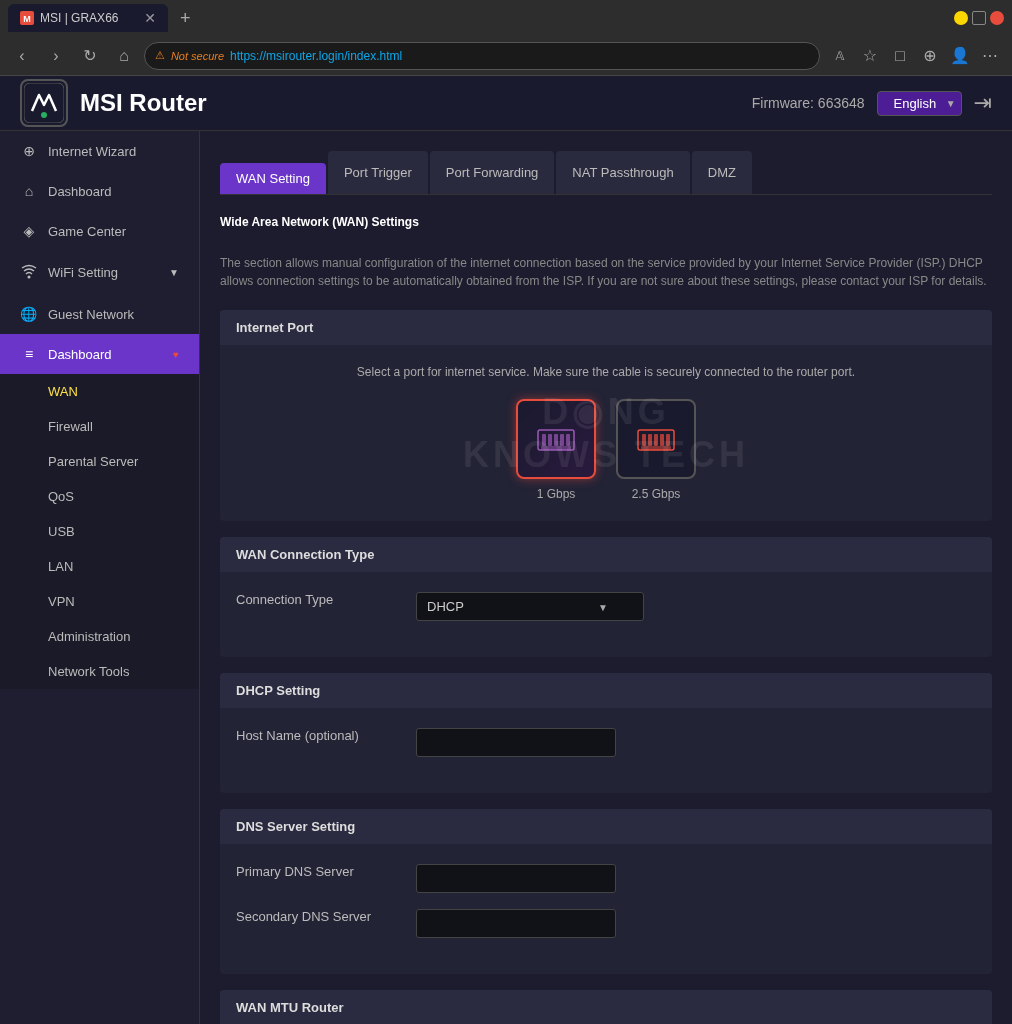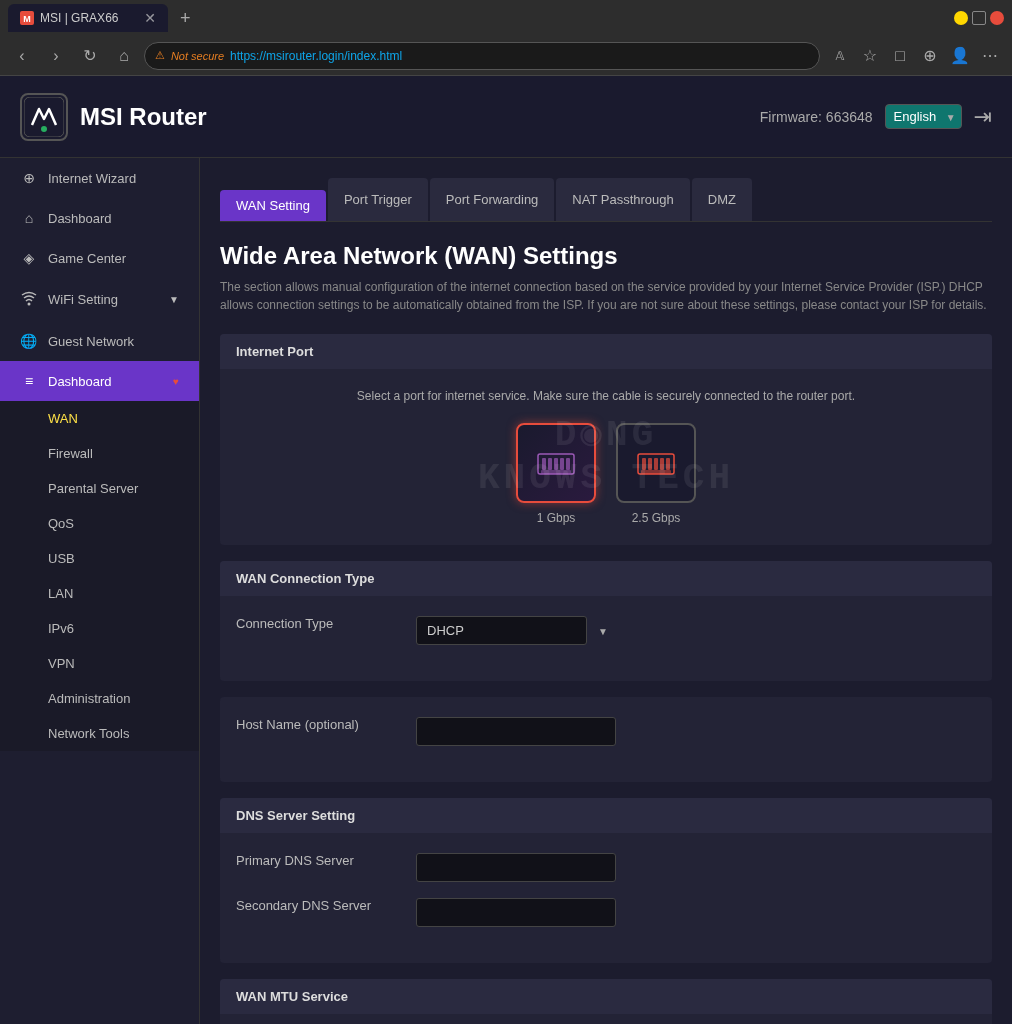--- a/index.html
+++ b/index.html
@@ -10,27 +10,27 @@
     .tab { background: #1a1a2e; color: #ccc; padding: 0 12px; height: 28px; display: flex; align-items: center; gap: 6px; border-radius: 6px 6px 0 0; font-size: 12px; min-width: 160px; }
     .new-tab { background: none; border: none; color: #aaa; font-size: 18px; cursor: pointer; padding: 0 8px; }
     .address-bar { background: #2d2d2d; display: flex; align-items: center; height: 40px; padding: 0 8px; gap: 6px; border-bottom: 1px solid #444; }
     .nav-btn { background: none; border: none; color: #aaa; font-size: 16px; cursor: pointer; width: 28px; height: 28px; display: flex; align-items: center; justify-content: center; border-radius: 4px; }
     .url-bar { flex: 1; background: #1a1a1a; border: 1px solid #555; border-radius: 16px; height: 28px; display: flex; align-items: center; padding: 0 10px; gap: 6px; color: #ccc; font-size: 12px; }
 
     
     .app { display: flex; flex-direction: column; width: 1012px; height: calc(1024px - 36px - 40px); background: #1c1c2e; }
 
     
-    .app-header { background: #1a1a2e; display: flex; align-items: center; padding: 0 20px; height: 82px; border-bottom: 1px solid #333; }
+    .app-header { background: #1a1a2e; display: flex; align-items: center; padding: 0 20px; height: 55px; border-bottom: 1px solid #333; }
     .logo { display: flex; align-items: center; gap: 12px; }
     .logo-icon { width: 48px; height: 48px; border: 2px solid #555; border-radius: 8px; display: flex; align-items: center; justify-content: center; color: #fff; font-size: 20px; font-weight: bold; }
     .logo-text { font-size: 24px; font-weight: 600; color: #fff; }
     .header-right { margin-left: auto; display: flex; align-items: center; gap: 12px; }
     .firmware-label { color: #aaa; font-size: 14px; }
-    .lang-select { background: #0f766e; border: 1px solid #555; color: #fff; padding: 4px 8px; border-radius: 4px; font-size: 13px; cursor: pointer; appearance: none; -webkit-appearance: none; padding-right: 24px; }
+    .lang-select { background: #4c1d95; border: 1px solid #555; color: #fff; padding: 4px 16px; border-radius: 4px; font-size: 13px; cursor: pointer; appearance: none; -webkit-appearance: none; padding-right: 24px; }
     .lang-wrapper { position: relative; }
     .lang-wrapper::after { content: '▼'; position: absolute; right: 6px; top: 50%; transform: translateY(-50%); font-size: 10px; color: #aaa; pointer-events: none; }
     .logout-btn { background: none; border: none; color: #aaa; font-size: 20px; cursor: pointer; }
 
     
     .main-layout { display: flex; flex: 1; overflow: hidden; }
 
     
     .sidebar { width: 200px; background: #1e1e30; border-right: 1px solid #333; overflow-y: auto; }
     .sidebar-item { display: flex; align-items: center; gap: 10px; padding: 12px 20px; color: #bbb; cursor: pointer; transition: background 0.2s; }
@@ -43,41 +43,41 @@
 
     
     .content { flex: 1; background: #1c1c2e; overflow-y: auto; padding: 20px; }
 
     
     .tabs { display: flex; gap: 2px; margin-bottom: 20px; border-bottom: 1px solid #333; }
     .tab-btn { padding: 8px 16px; background: #2a2a3e; color: #bbb; border: none; cursor: pointer; border-radius: 4px 4px 0 0; font-size: 13px; }
     .tab-btn.active { background: #6a35c8; color: #fff; margin-top: 12px; }
 
     
-    .page-title { font-size: 24px; font-weight: 600; color: #fff; margin-bottom: 8px; }
+    .page-title { font-size: 12px; font-weight: 600; color: #fff; margin-bottom: 25px; }
     .page-desc { color: #888; font-size: 12px; line-height: 1.5; margin-bottom: 20px; }
 
     
     .section { background: #232336; border-radius: 4px; margin-bottom: 16px; overflow: hidden; }
     .section-header { background: #2a2a40; padding: 10px 16px; font-size: 13px; font-weight: 600; color: #ddd; }
     .section-body { padding: 20px 16px; }
 
     
     .port-instruction { text-align: center; color: #aaa; font-size: 12px; margin-bottom: 20px; }
     .port-options { display: flex; gap: 20px; justify-content: center; }
     .port-option { display: flex; flex-direction: column; align-items: center; gap: 8px; cursor: pointer; }
     .port-icon { width: 80px; height: 80px; border: 2px solid #555; border-radius: 8px; display: flex; flex-direction: column; align-items: center; justify-content: center; background: #1a1a2e; gap: 4px; }
     .port-icon.selected { border: 2px solid #e74c3c; background: linear-gradient(135deg, #1a1a2e, #2a1a3e); box-shadow: 0 0 10px rgba(231,76,60,0.5); }
     .port-label { font-size: 12px; color: #aaa; }
 
     
     .form-row { display: flex; align-items: flex-start; margin-bottom: 16px; }
     .form-label { width: 180px; color: #bbb; font-size: 13px; }
     .form-input { background: #111118; border: 1px solid #444; color: #ccc; padding: 6px 10px; border-radius: 3px; font-size: 13px; width: 200px; }
-    .form-select { background: #111118; border: 1px solid #444; color: #ccc; padding: 6px 10px; border-radius: 3px; font-size: 13px; width: 171px; cursor: pointer; appearance: none; -webkit-appearance: none; }
+    .form-select { background: #111118; border: 1px solid #444; color: #ccc; padding: 6px 10px; border-radius: 3px; font-size: 13px; width: 228px; cursor: pointer; appearance: none; -webkit-appearance: none; }
     .select-wrapper { position: relative; width: 200px; }
     .select-wrapper::after { content: '▼'; position: absolute; right: 8px; top: 50%; transform: translateY(-50%); font-size: 10px; color: #aaa; pointer-events: none; }
 
     
     .watermark { position: relative; }
     .watermark-text { position: absolute; top: 50%; left: 50%; transform: translate(-50%, -50%); font-size: 40px; font-weight: 900; color: rgba(255,255,255,0.08); letter-spacing: 4px; pointer-events: none; white-space: nowrap; }
   </style>
 </head>
 <body>
 
@@ -183,21 +183,20 @@
         <span>Dashboard</span>
         <span class="arrow" style="color:#e74c3c;">♥</span>
       </div>
       <div class="sub-menu">
         <span class="sub-item active">WAN</span>
         <span class="sub-item">Firewall</span>
         <span class="sub-item">Parental Server</span>
         <span class="sub-item">QoS</span>
         <span class="sub-item">USB</span>
         <span class="sub-item">LAN</span>
-        <span class="sub-item">IPv6</span>
         <span class="sub-item">VPN</span>
         <span class="sub-item">Administration</span>
         <span class="sub-item">Network Tools</span>
       </div>
     </div>
 
     <div class="content">
 
       <div class="tabs">
         <button class="tab-btn active">WAN Setting</button>
@@ -237,21 +236,21 @@
                   <rect x="12" y="10" width="4" height="12" rx="1" fill="#e74c3c" opacity="0.7"></rect>
                   <rect x="18" y="10" width="4" height="12" rx="1" fill="#e74c3c" opacity="0.7"></rect>
                   <rect x="24" y="10" width="4" height="12" rx="1" fill="#e74c3c" opacity="0.7"></rect>
                   <rect x="30" y="10" width="4" height="12" rx="1" fill="#e74c3c" opacity="0.7"></rect>
                   <rect x="5" y="22" width="30" height="4" rx="1" fill="#e74c3c" opacity="0.5"></rect>
                 </svg>
               </div>
               <span class="port-label">2.5 Gbps</span>
             </div>
           </div>
-          <div class="watermark-text" style="font-size:36px;line-height:1.2;text-align:center;font-family:Liberation Mono, monospace;">D◉NG<br>KNOWS TECH</div>
+          <div class="watermark-text" style="font-size:36px;line-height:1.2;text-align:center;">D◉NG<br>KNOWS TECH</div>
         </div>
       </div>
 
       <div class="section">
         <div class="section-header">WAN Connection Type</div>
         <div class="section-body">
           <div class="form-row">
             <span class="form-label">Connection Type</span>
             <div class="select-wrapper">
               <select class="form-select">
@@ -260,20 +259,21 @@
                 <option>Static IP</option>
                 <option>L2TP</option>
                 <option>PPTP</option>
               </select>
             </div>
           </div>
         </div>
       </div>
 
       <div class="section">
+        <div class="section-header">DHCP Setting</div>
         <div class="section-body">
           <div class="form-row">
             <span class="form-label">Host Name (optional)</span>
             <input class="form-input" type="text" value="" style="">
           </div>
         </div>
       </div>
 
       <div class="section">
         <div class="section-header">DNS Server Setting</div>
@@ -283,21 +283,21 @@
             <input class="form-input" type="text" value="" style="">
           </div>
           <div class="form-row">
             <span class="form-label">Secondary DNS Server</span>
             <input class="form-input" type="text" value="" style="">
           </div>
         </div>
       </div>
 
       <div class="section">
-        <div class="section-header">WAN MTU Service</div>
+        <div class="section-header">WAN MTU Router</div>
         <div class="section-body">
           
         </div>
       </div>
 
     </div>
   </div>
 </div>
 
 </body></html>

